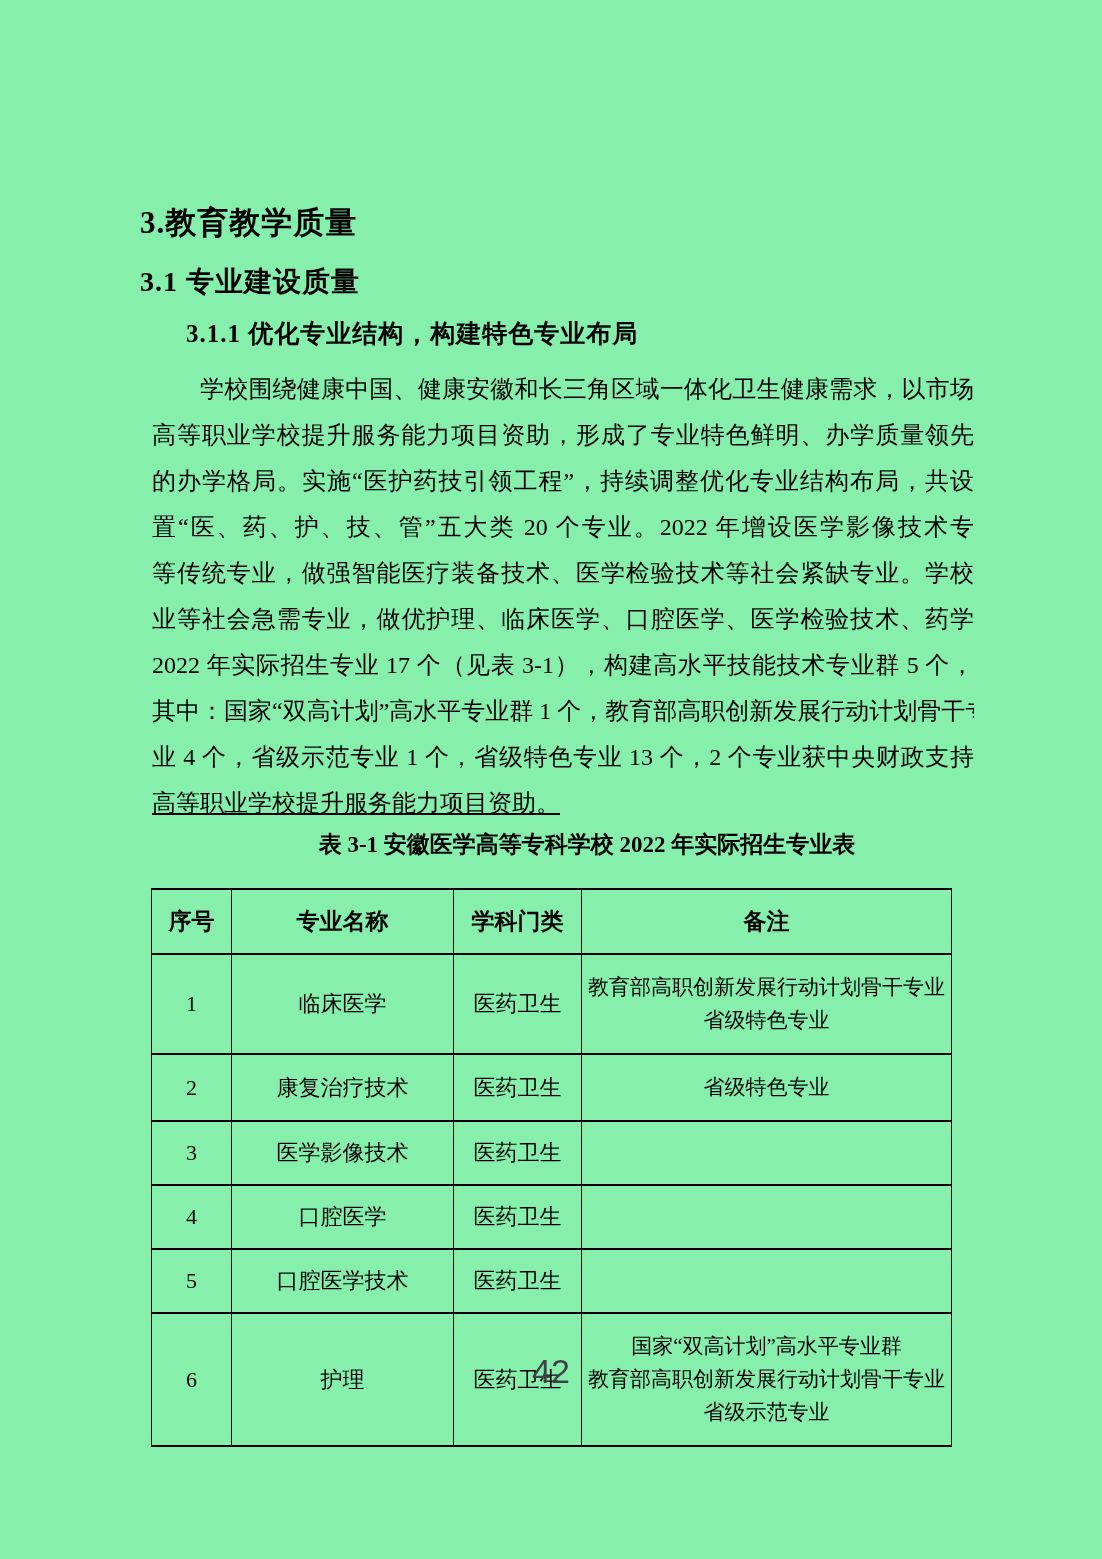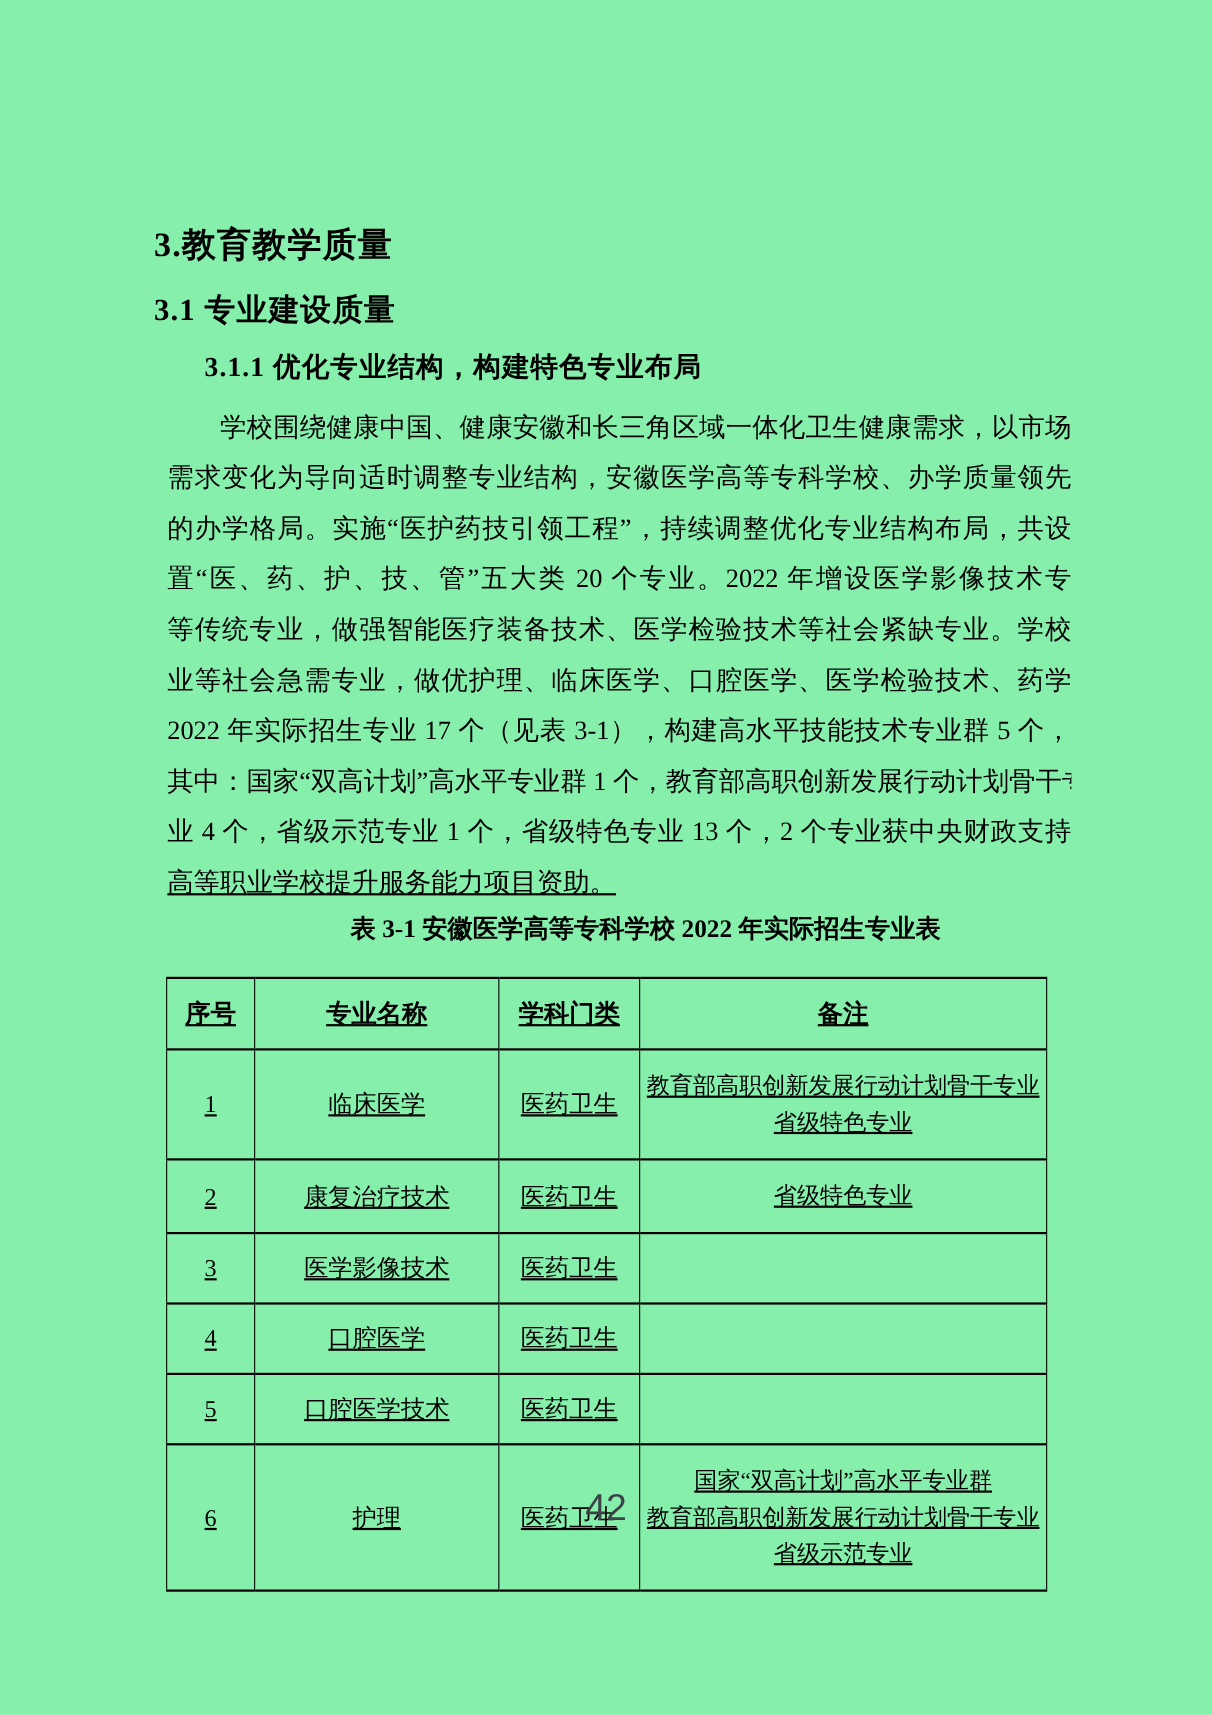--- a/index.html
+++ b/index.html
@@ -91,21 +91,20 @@
   table.major-table th,
   table.major-table td {
     border-left: 1px solid #000;
     border-right: 1px solid #000;
     border-top: 2px solid #000;
     border-bottom: 2px solid #000;
     text-align: center;
     vertical-align: middle;
     padding: 16px 4px;
     font-size: 22px;
-    text-decoration: underline;
   }
   table.major-table th {
     font-size: 23px;
     font-weight: bold;
   }
   tr.row-head   { height: 57px; }
   tr.row-1      { height: 64px; }
   tr.row-2      { height: 50px; }
   tr.row-3      { height: 50px; }
   tr.row-4      { height: 50px; }
@@ -130,21 +129,21 @@
 <body>
 
 <div class="page">
 
   <div class="h1">3.教育教学质量</div>
   <div class="h2">3.1 专业建设质量</div>
   <div class="h3">3.1.1 优化专业结构，构建特色专业布局</div>
 
   <div class="para">
     <div class="para-line indent">学校围绕健康中国、健康安徽和长三角区域一体化卫生健康需求，以市场</div>
-    <div class="para-line">需求变化为导向适时调整专业结构，安徽医学高等专科学校、办学质量领先</div>
+    <div class="para-line">高等职业学校提升服务能力项目资助，形成了专业特色鲜明、办学质量领先</div>
     <div class="para-line">的办学格局。实施“医护药技引领工程”，持续调整优化专业结构布局，共设</div>
     <div class="para-line">置“医、药、护、技、管”五大类 20 个专业。2022 年增设医学影像技术专</div>
     <div class="para-line">等传统专业，做强智能医疗装备技术、医学检验技术等社会紧缺专业。学校</div>
     <div class="para-line">业等社会急需专业，做优护理、临床医学、口腔医学、医学检验技术、药学</div>
     <div class="para-line">2022 年实际招生专业 17 个（见表 3-1），构建高水平技能技术专业群 5 个，</div>
     <div class="para-line">其中：国家“双高计划”高水平专业群 1 个，教育部高职创新发展行动计划骨干专</div>
     <div class="para-line">业 4 个，省级示范专业 1 个，省级特色专业 13 个，2 个专业获中央财政支持</div>
     <div class="para-line last">高等职业学校提升服务能力项目资助。</div>
   </div>
 

